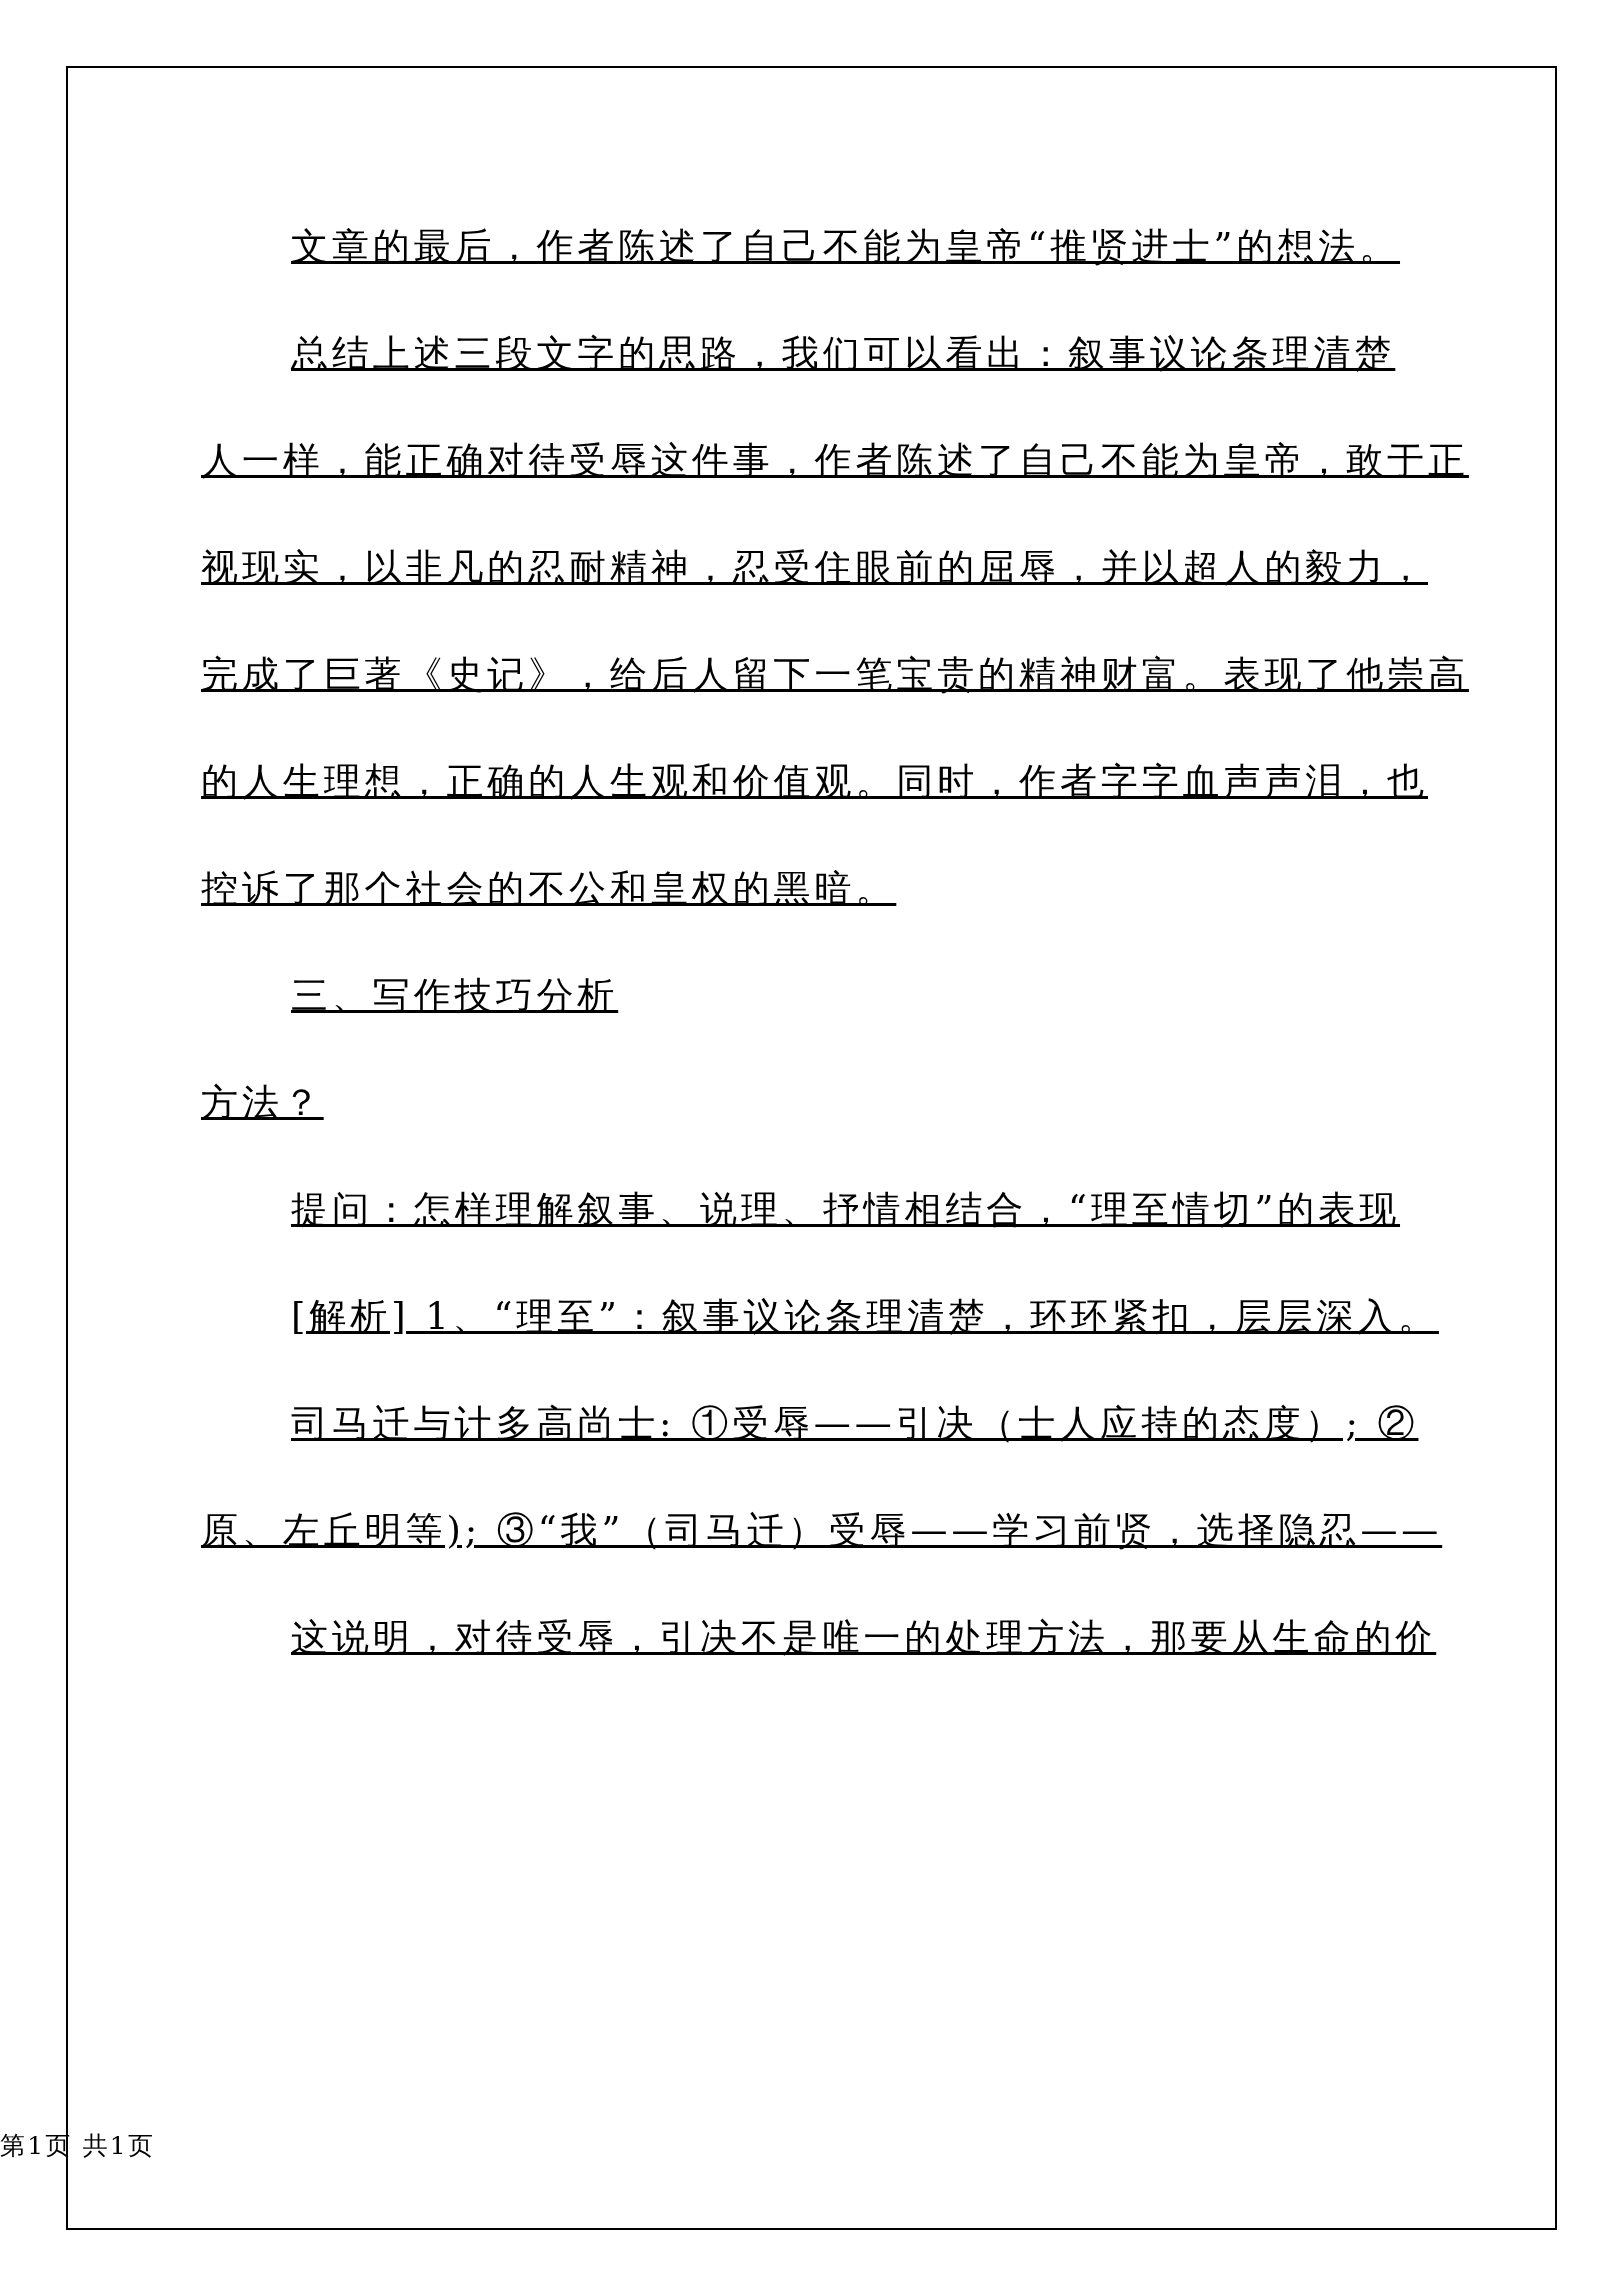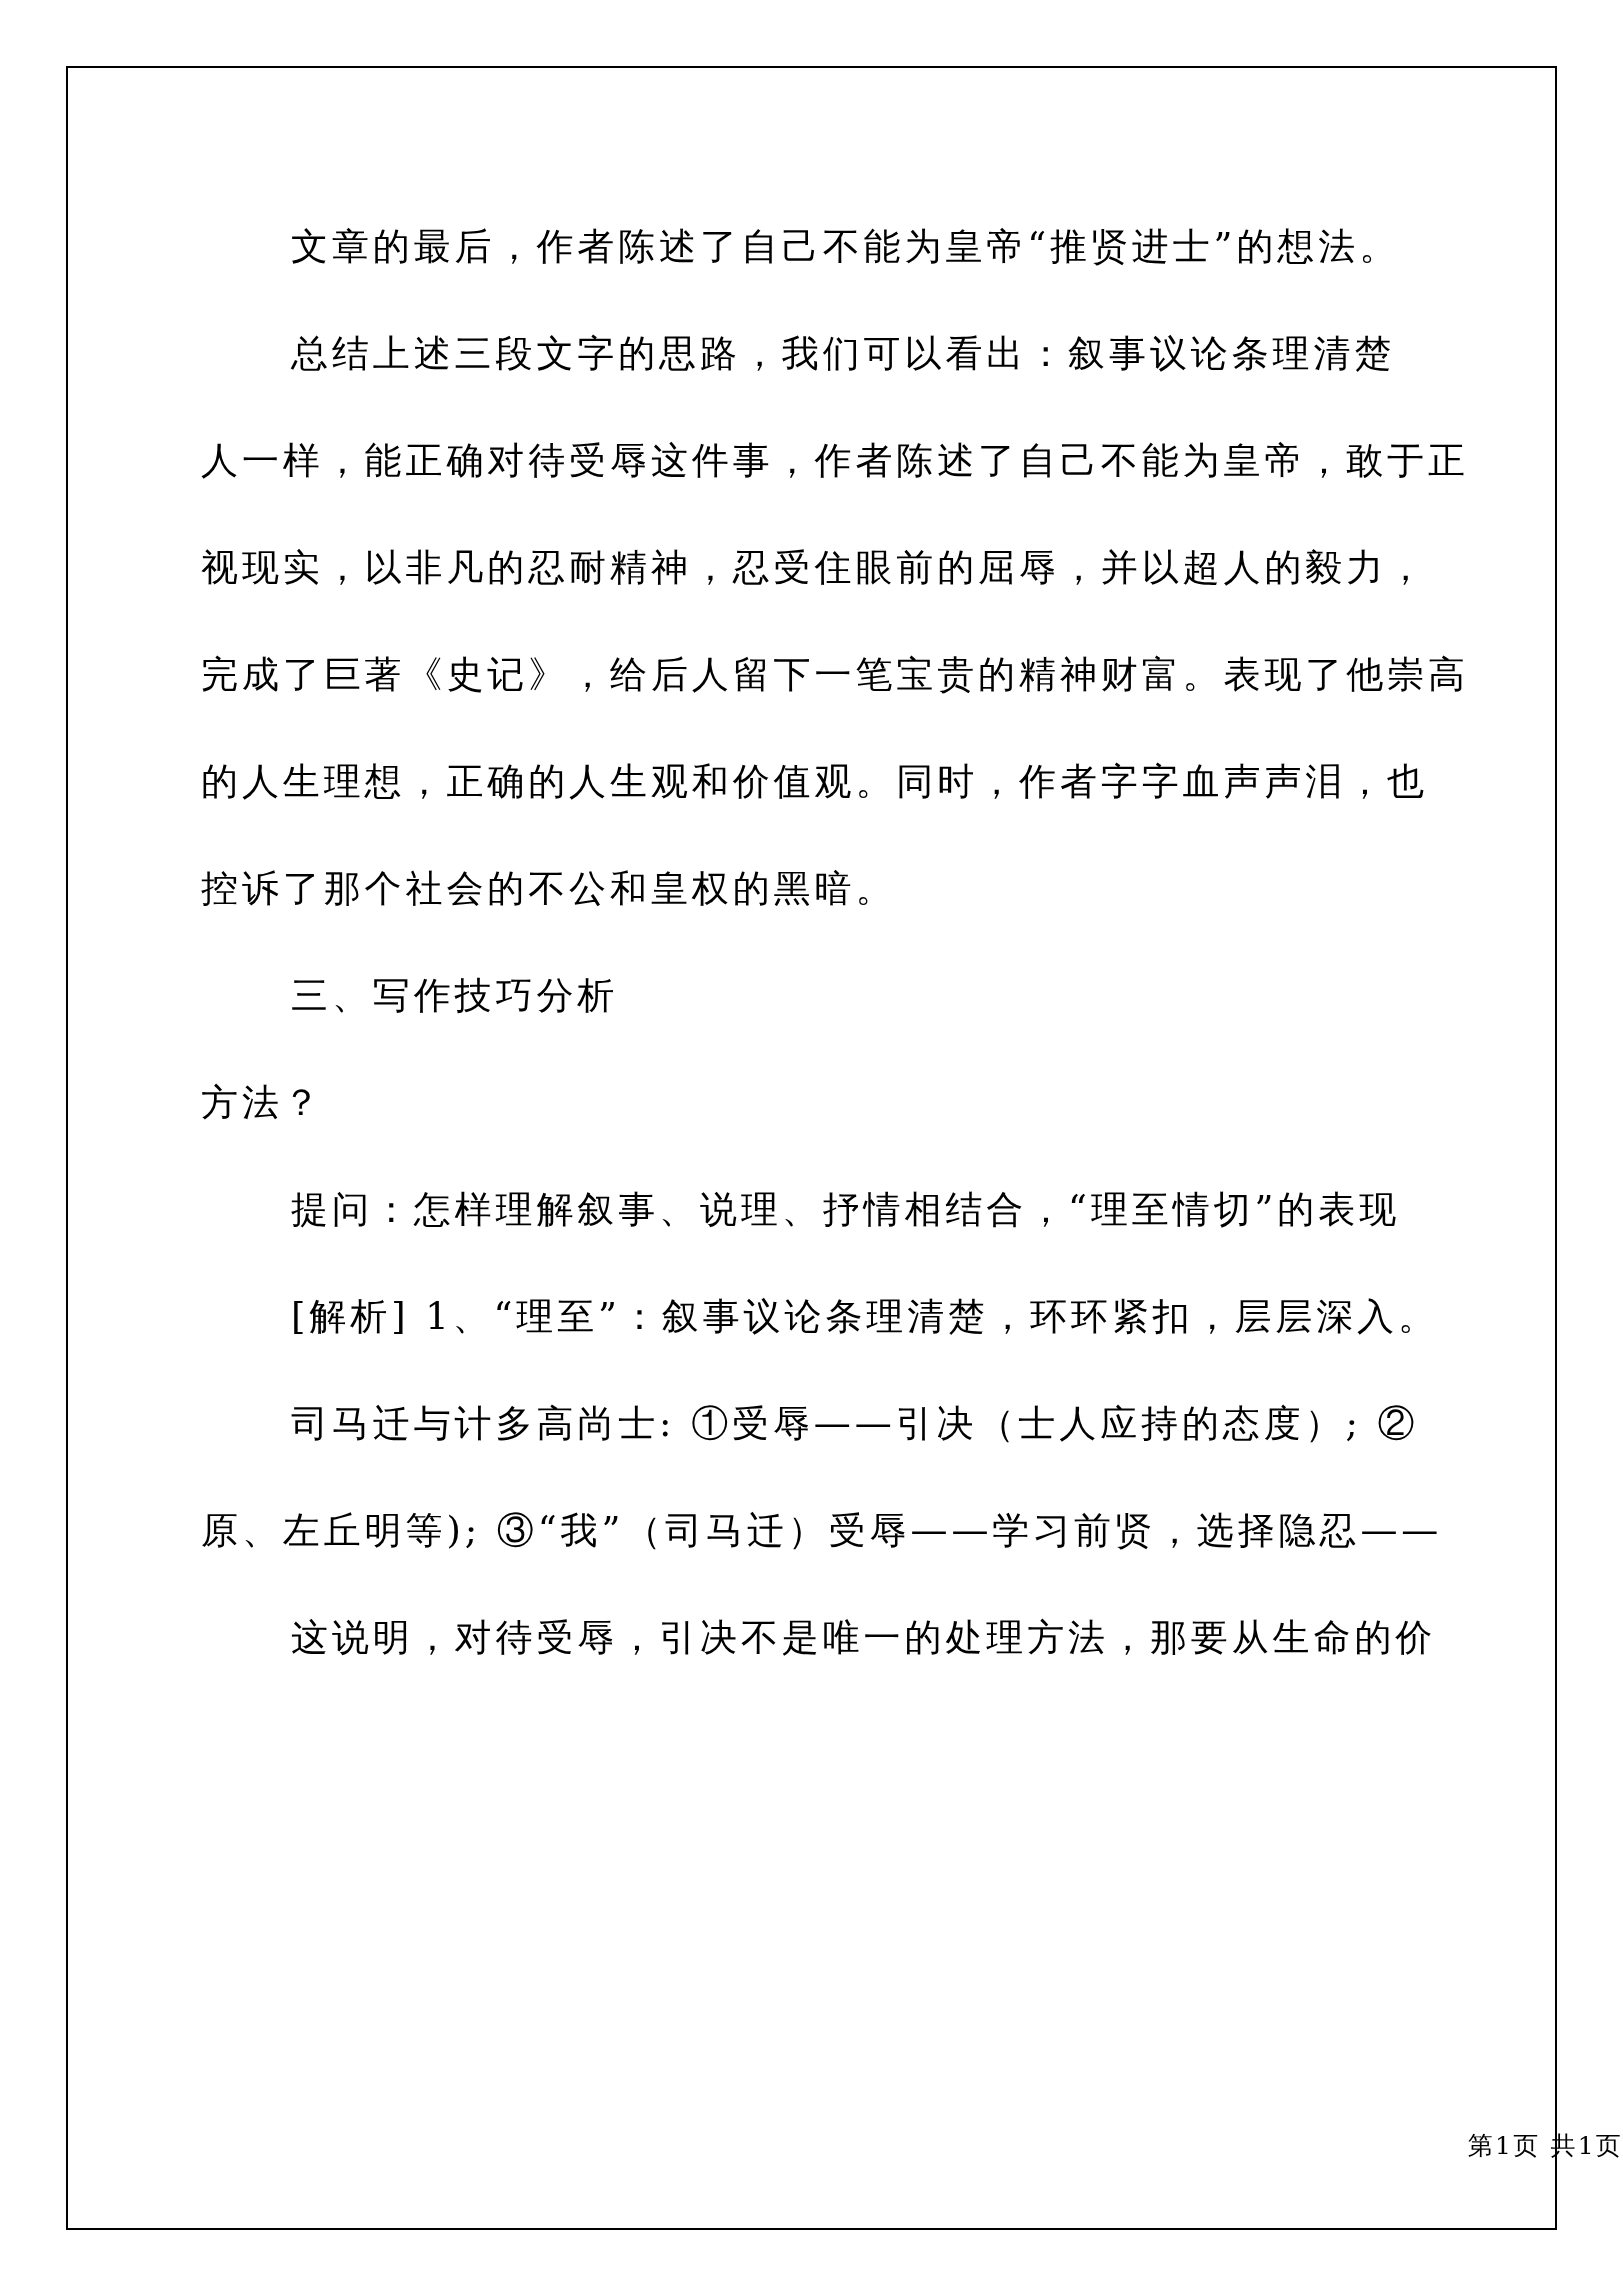--- a/index.html
+++ b/index.html
@@ -22,38 +22,39 @@
       height: 2164px;
       border: 2.8px solid #000000;
       box-sizing: border-box;
       background: #ffffff;
     }
     .content {
       position: absolute;
       left: 201px;
       top: 193px;
       width: 1234px;
+      text-decoration: underline;
     }
     .line {
       font-size: 37px;
       height: 107px;
       line-height: 107px;
       letter-spacing: 3.9px;
       white-space: nowrap;
       font-weight: 400;
     }
     .line.indent {
       text-indent: 90px;
     }
     .footer {
       position: absolute;
       left: 0;
       top: 2109px;
       width: 1623px;
-      text-align: right;
+      text-align: left;
       font-size: 25px;
       line-height: 73px;
       letter-spacing: 2.2px;
     }
   </style>
 </head>
 <body>
 
 <div class="page-border"></div>
 

